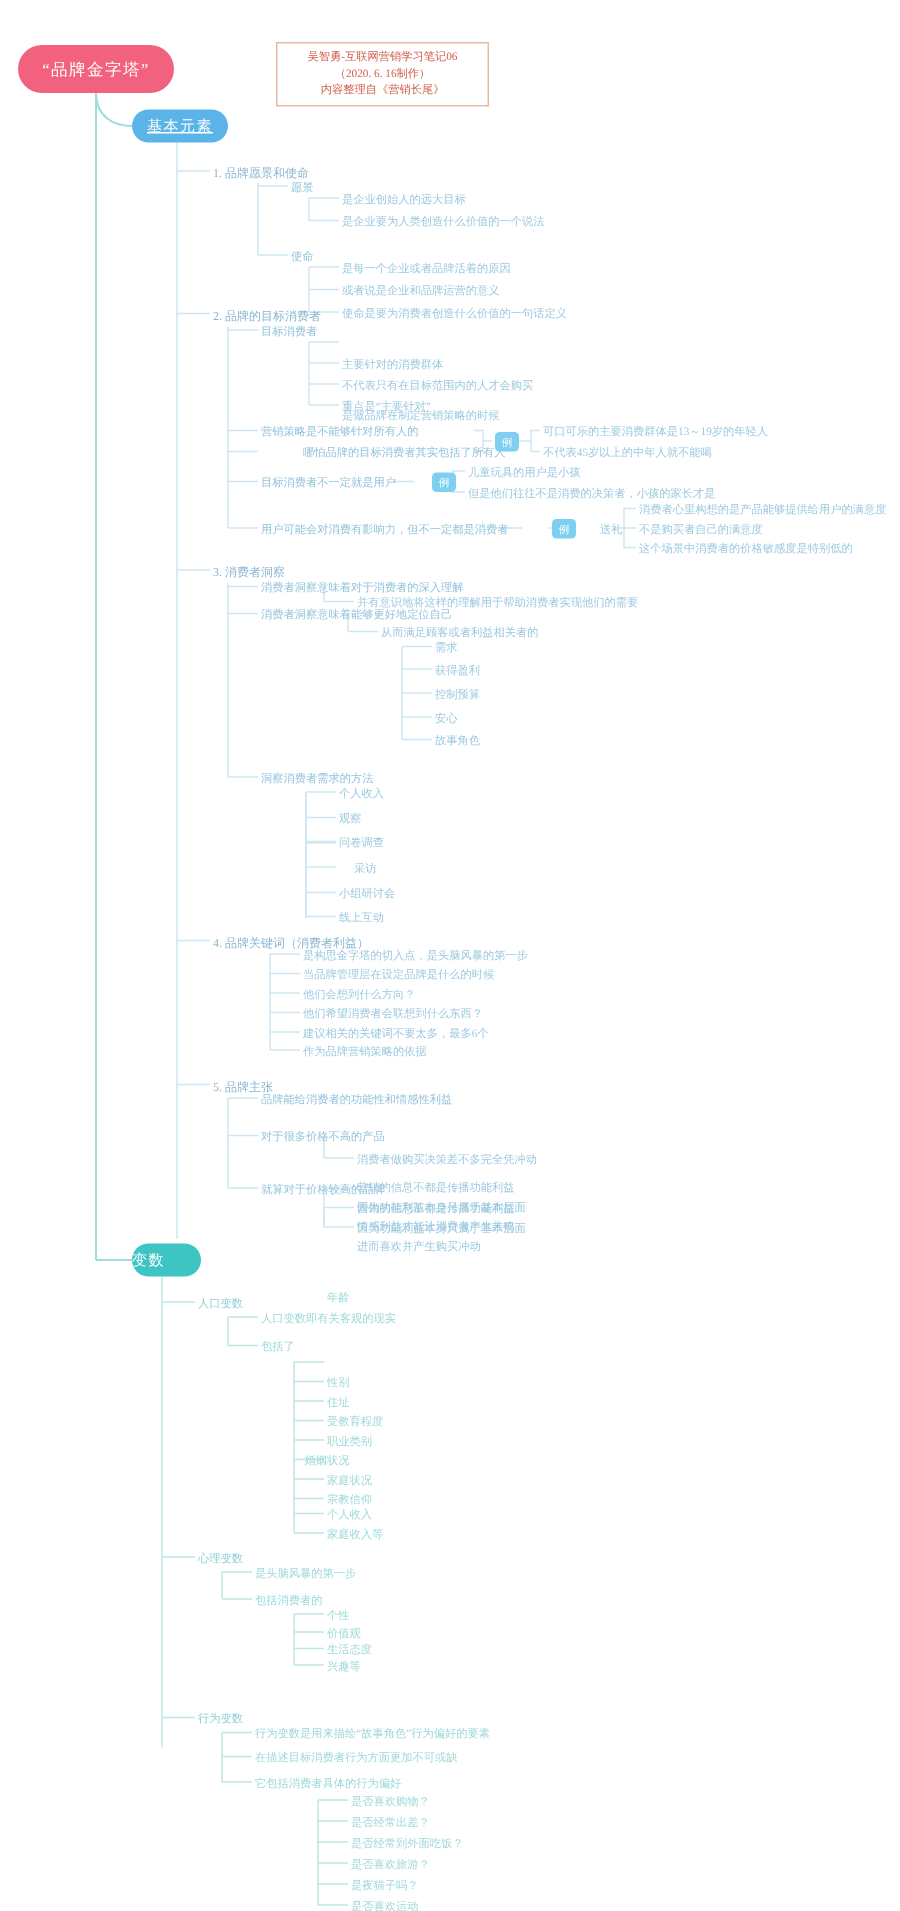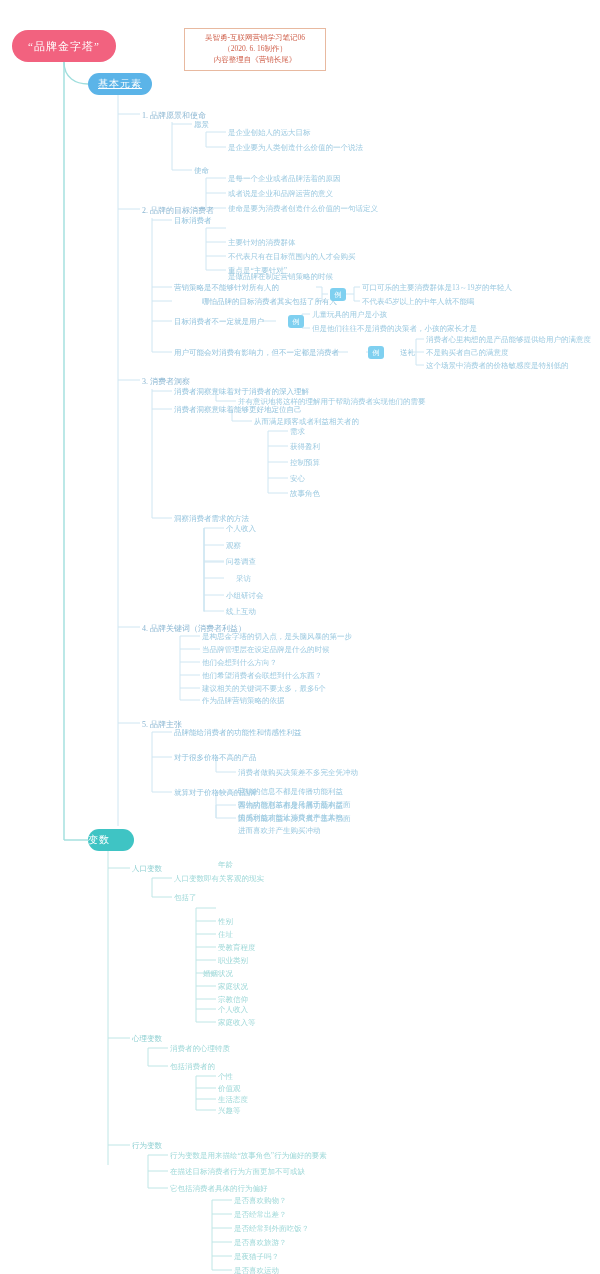--- a/index.html
+++ b/index.html
@@ -305,21 +305,21 @@
   <div class="lbl teal2" style="left:218px;top:930px;">住址</div>
   <div class="lbl teal2" style="left:218px;top:943px;">受教育程度</div>
   <div class="lbl teal2" style="left:218px;top:956px;">职业类别</div>
   <div class="lbl teal2" style="left:203px;top:969px;">婚姻状况</div>
   <div class="lbl teal2" style="left:218px;top:982px;">家庭状况</div>
   <div class="lbl teal2" style="left:218px;top:995px;">宗教信仰</div>
   <div class="lbl teal2" style="left:218px;top:1005px;">个人收入</div>
   <div class="lbl teal2" style="left:218px;top:1018px;">家庭收入等</div>
 
   <div class="lbl teal" style="left:132px;top:1034px;">心理变数</div>
-  <div class="lbl teal2" style="left:170px;top:1044px;">消费者的心理特质</div>
+  <div class="lbl teal2" style="left:170px;top:1044px;">是头脑风暴的第一步</div>
   <div class="lbl teal2" style="left:170px;top:1062px;">包括消费者的</div>
   <div class="lbl teal2" style="left:218px;top:1072px;">个性</div>
   <div class="lbl teal2" style="left:218px;top:1084px;">价值观</div>
   <div class="lbl teal2" style="left:218px;top:1095px;">生活态度</div>
   <div class="lbl teal2" style="left:218px;top:1106px;">兴趣等</div>
 
   <div class="lbl teal" style="left:132px;top:1141px;">行为变数</div>
   <div class="lbl teal2" style="left:170px;top:1151px;">行为变数是用来描绘“故事角色”行为偏好的要素</div>
   <div class="lbl teal2" style="left:170px;top:1167px;">在描述目标消费者行为方面更加不可或缺</div>
   <div class="lbl teal2" style="left:170px;top:1184px;">它包括消费者具体的行为偏好</div>

